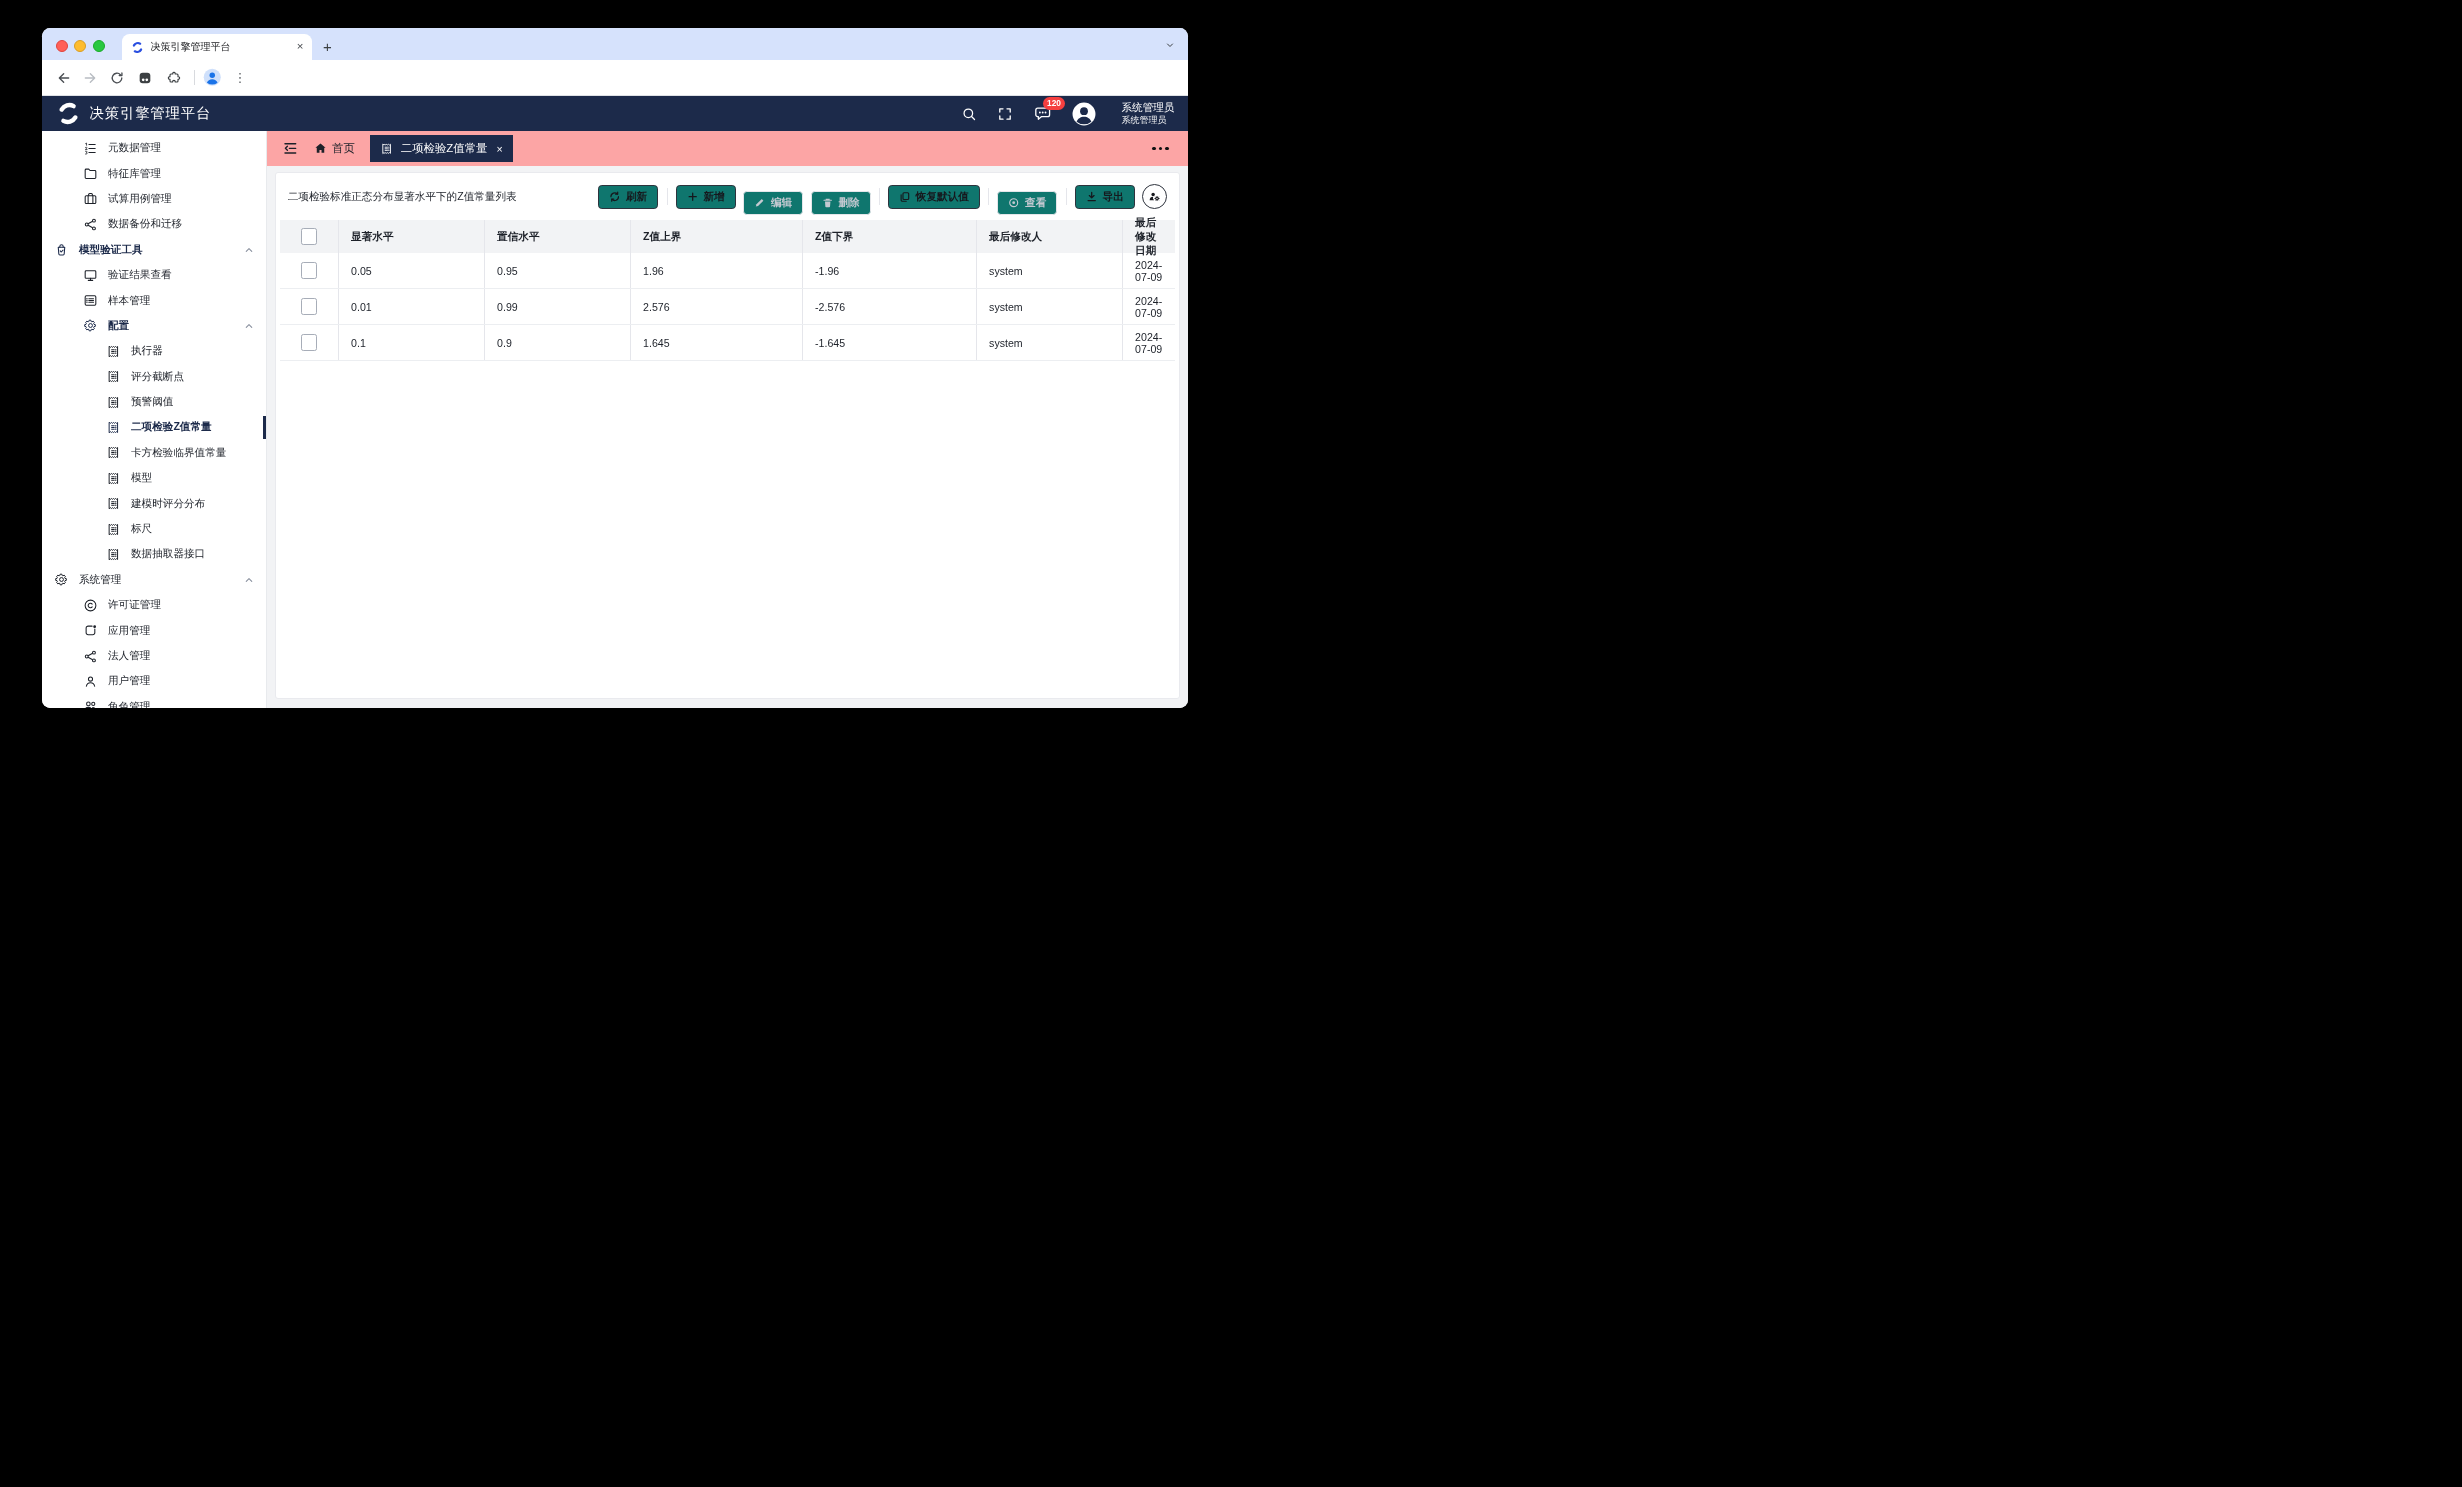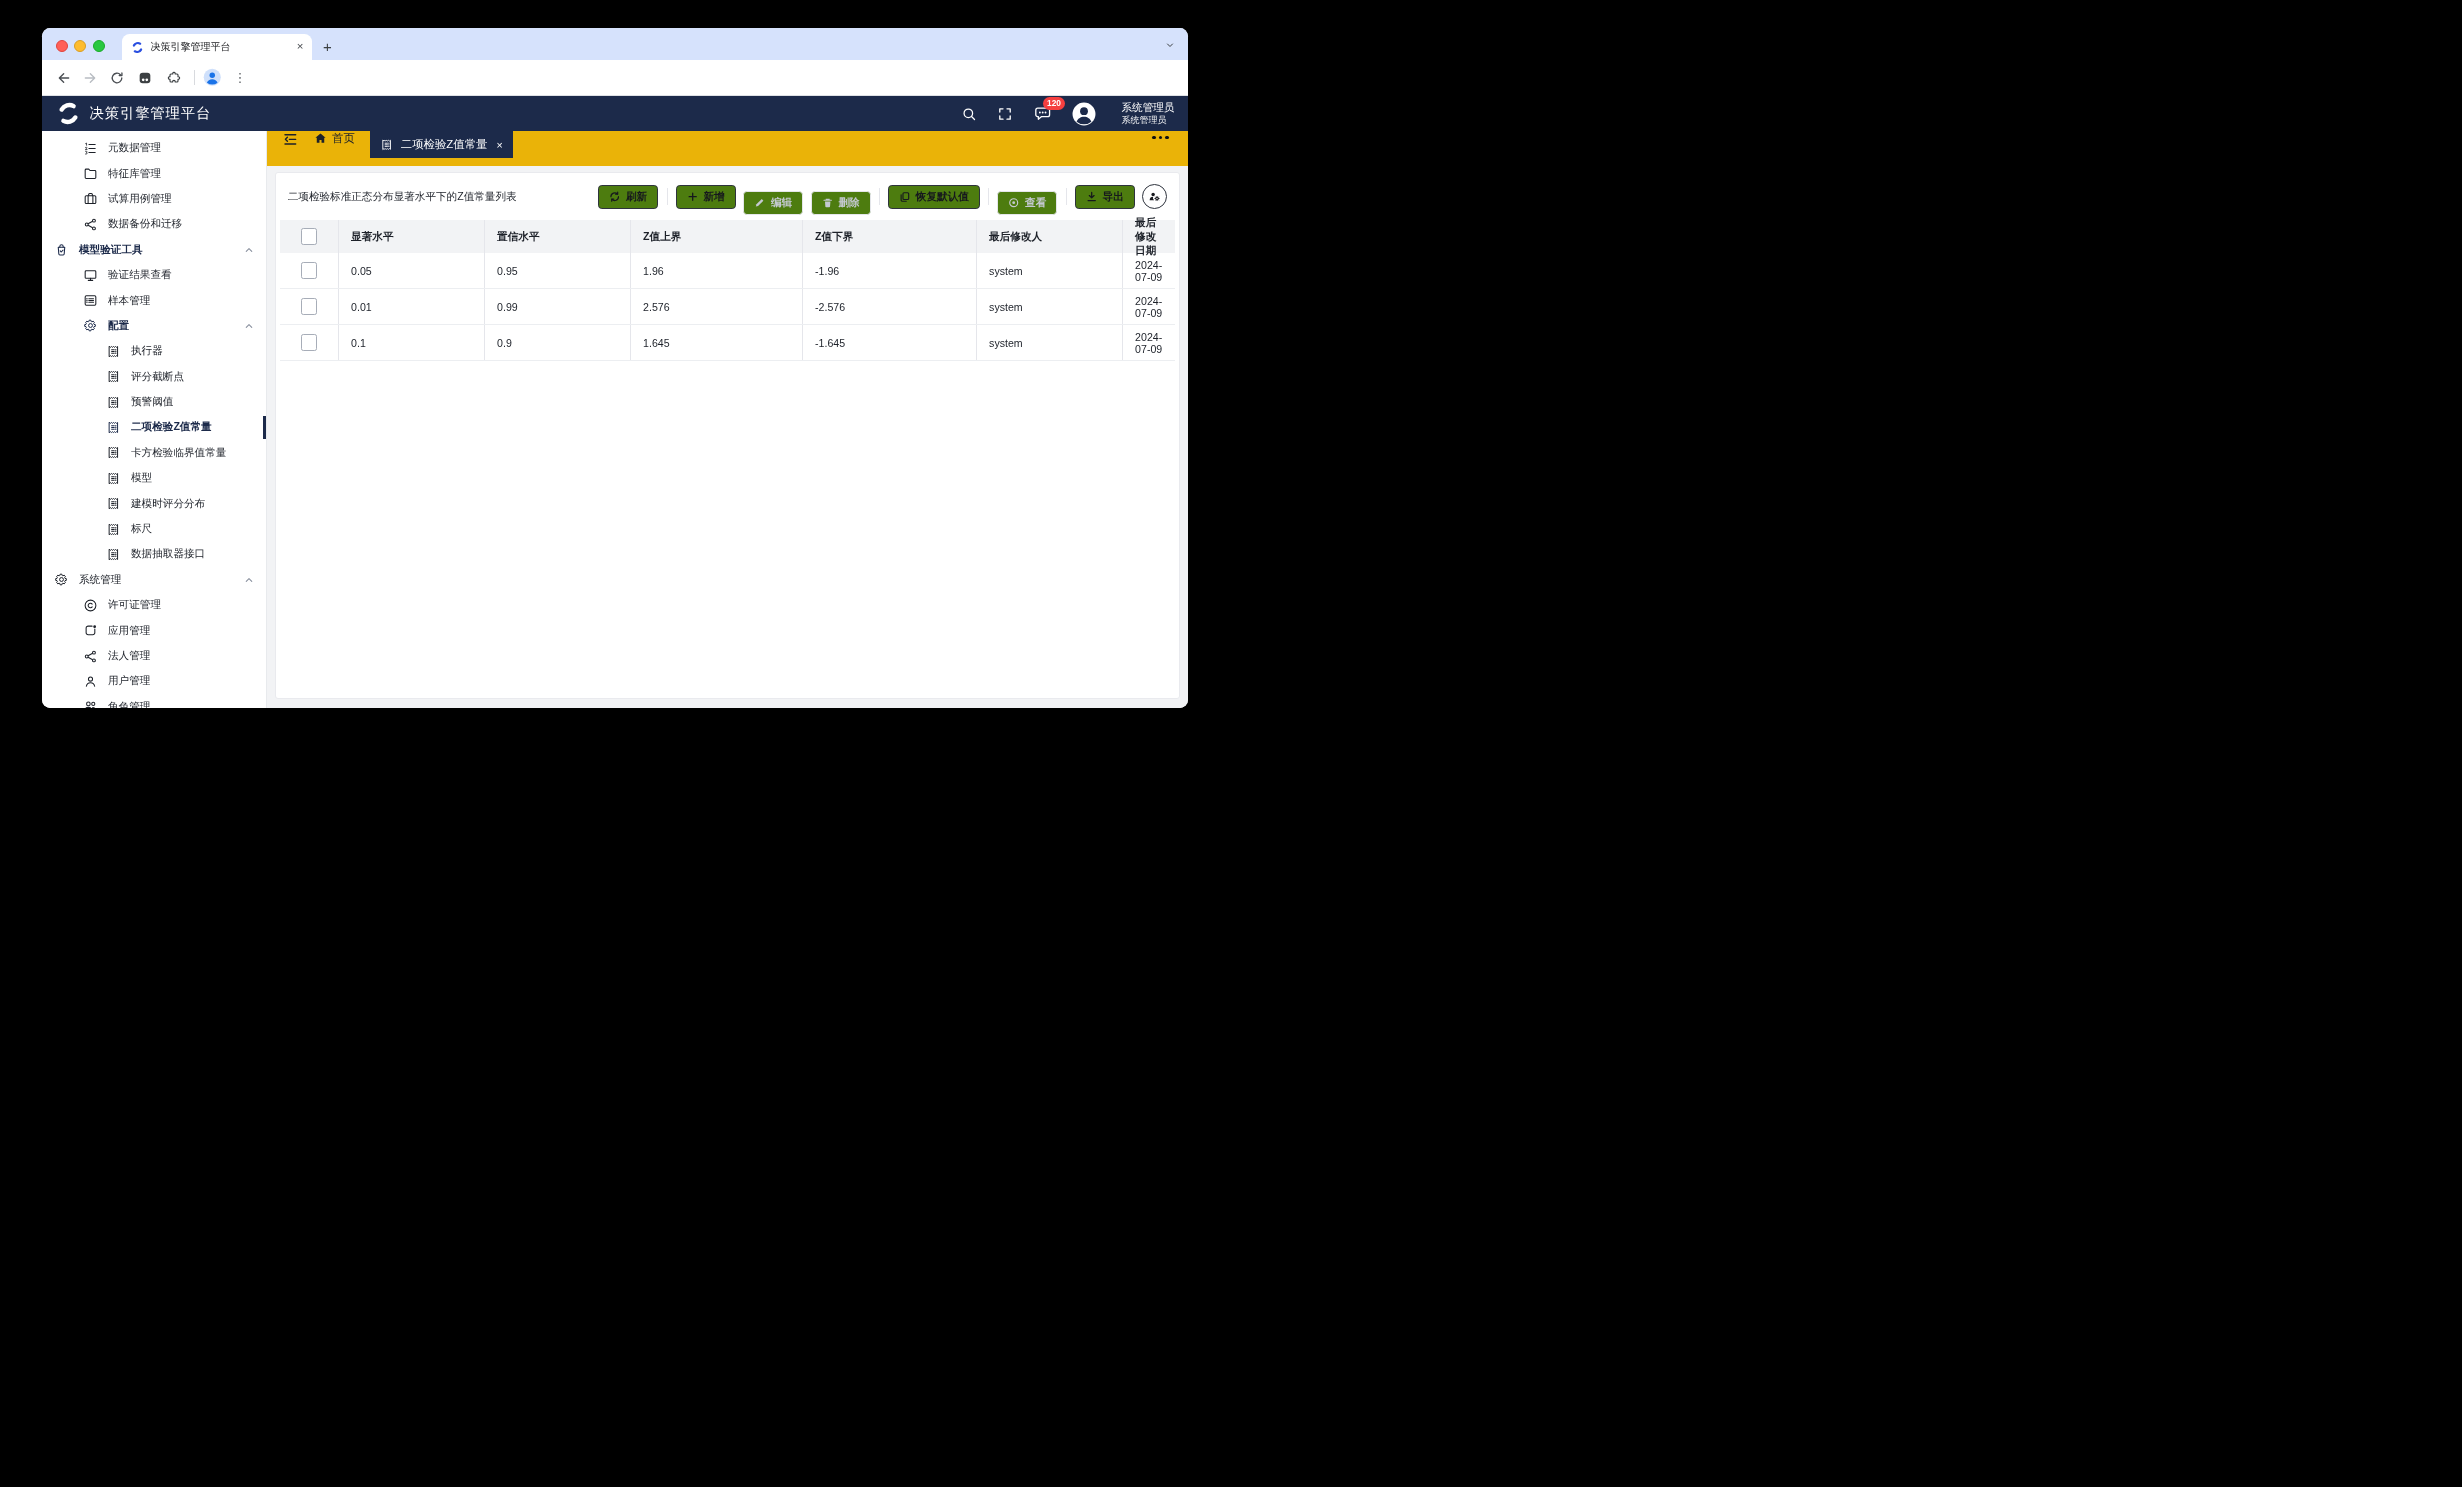--- a/index.html
+++ b/index.html
@@ -53,35 +53,35 @@
   .app-body{flex:1;display:flex;min-height:0;}
   .sidebar{width:224px;background:#fff;border-right:0.8px solid #e8eaed;padding-top:4.5px;overflow:hidden;flex:none;}
   .s-item{height:25.4px;display:flex;align-items:center;gap:10px;font-size:10.6px;color:#1d2129;padding-right:10.6px;position:relative;cursor:pointer;white-space:nowrap;}
   .lvl0{padding-left:12px;}.lvl1{padding-left:41px;}.lvl2{padding-left:64px;}
   .s-item .chev{width:12px;height:12px;color:#8a919f;margin-left:auto;}
   .s-navy{color:#1c2a4a;font-weight:700;}
   .s-active{color:#1c2a4a;font-weight:700;}
   .s-active::after{content:"";position:absolute;right:0;top:1.5px;bottom:1.5px;width:3px;background:#1c2a4a;}
 
   .main{flex:1;background:#f2f3f5;display:flex;flex-direction:column;min-width:0;}
-  .tabbar{height:35px;background:#eab308;display:flex;align-items:flex-start;padding:0 15px;gap:15px;flex:none;}
+  .tabbar{height:35px;background:#fca5a5;display:flex;align-items:center;padding:0 15px;gap:15px;flex:none;}
   .fold{width:16.7px;height:16.7px;color:#1d2129;cursor:pointer;}
   .home{display:flex;align-items:center;gap:5.3px;font-size:11.4px;color:#1d2129;cursor:pointer;}
   .home .ih{width:13px;height:13px;color:#1d2129;}
   .page-tab{height:27px;background:#1c2a4a;color:#fff;display:flex;align-items:center;gap:6.8px;padding:0 10.6px;font-size:11.4px;cursor:pointer;}
   .page-tab .ic{width:13.6px;height:13.6px;}
   .tab-x{font-size:10.6px;margin-left:2.3px;cursor:pointer;}
   .more-dots{margin-left:auto;display:flex;gap:3px;cursor:pointer;padding:4.5px;}
   .more-dots i{width:3.4px;height:3.4px;border-radius:50%;background:#111;display:block;}
 
   .card{margin:6px 7.6px 9px;background:#fff;border:0.8px solid #e9eaee;border-radius:3px;flex:1;display:flex;flex-direction:column;padding:0 4.5px;overflow:hidden;min-height:0;}
   .card-toolbar{height:47px;display:flex;align-items:center;padding:0 7.6px;flex:none;}
   .list-title{font-size:10.6px;color:#1d2129;}
   .btns{margin-left:auto;display:flex;align-items:center;gap:7.6px;}
-  .btn{height:24px;border:1.1px solid #2e333d;background:#4d7c0f;border-radius:3.8px;display:flex;align-items:center;gap:5.3px;padding:0 10px;font-size:10.6px;font-weight:600;color:#16181d;cursor:pointer;white-space:nowrap;}
+  .btn{height:24px;border:1.1px solid #2e333d;background:#0f766e;border-radius:3.8px;display:flex;align-items:center;gap:5.3px;padding:0 10px;font-size:10.6px;font-weight:600;color:#16181d;cursor:pointer;white-space:nowrap;}
   .btn .bic{width:11.4px;height:11.4px;}
   .btn.disabled{border-color:#e4e6ea;color:#c4c9d1;cursor:default;margin-top:12px;}
   .vsep{width:0.8px;height:16.7px;background:#e5e6eb;margin:0 0.8px;}
   .btn-round{width:25px;height:25px;border:1.1px solid #2e333d;border-radius:50%;background:#fff;display:flex;align-items:center;justify-content:center;cursor:pointer;}
   .btn-round .bic{width:13px;height:13px;color:#16181d;}
 
   .thead,.trow{display:flex;flex:none;}
   .thead{height:33px;background:#f2f3f5;font-weight:700;font-size:10.6px;color:#1d2129;}
   .trow{height:35px;background:#fff;border-bottom:0.8px solid #eceef1;font-size:10.6px;color:#1d2129;}
   .cell{display:flex;align-items:center;padding:0 12px;border-right:0.8px solid #e5e6eb;min-width:0;}

